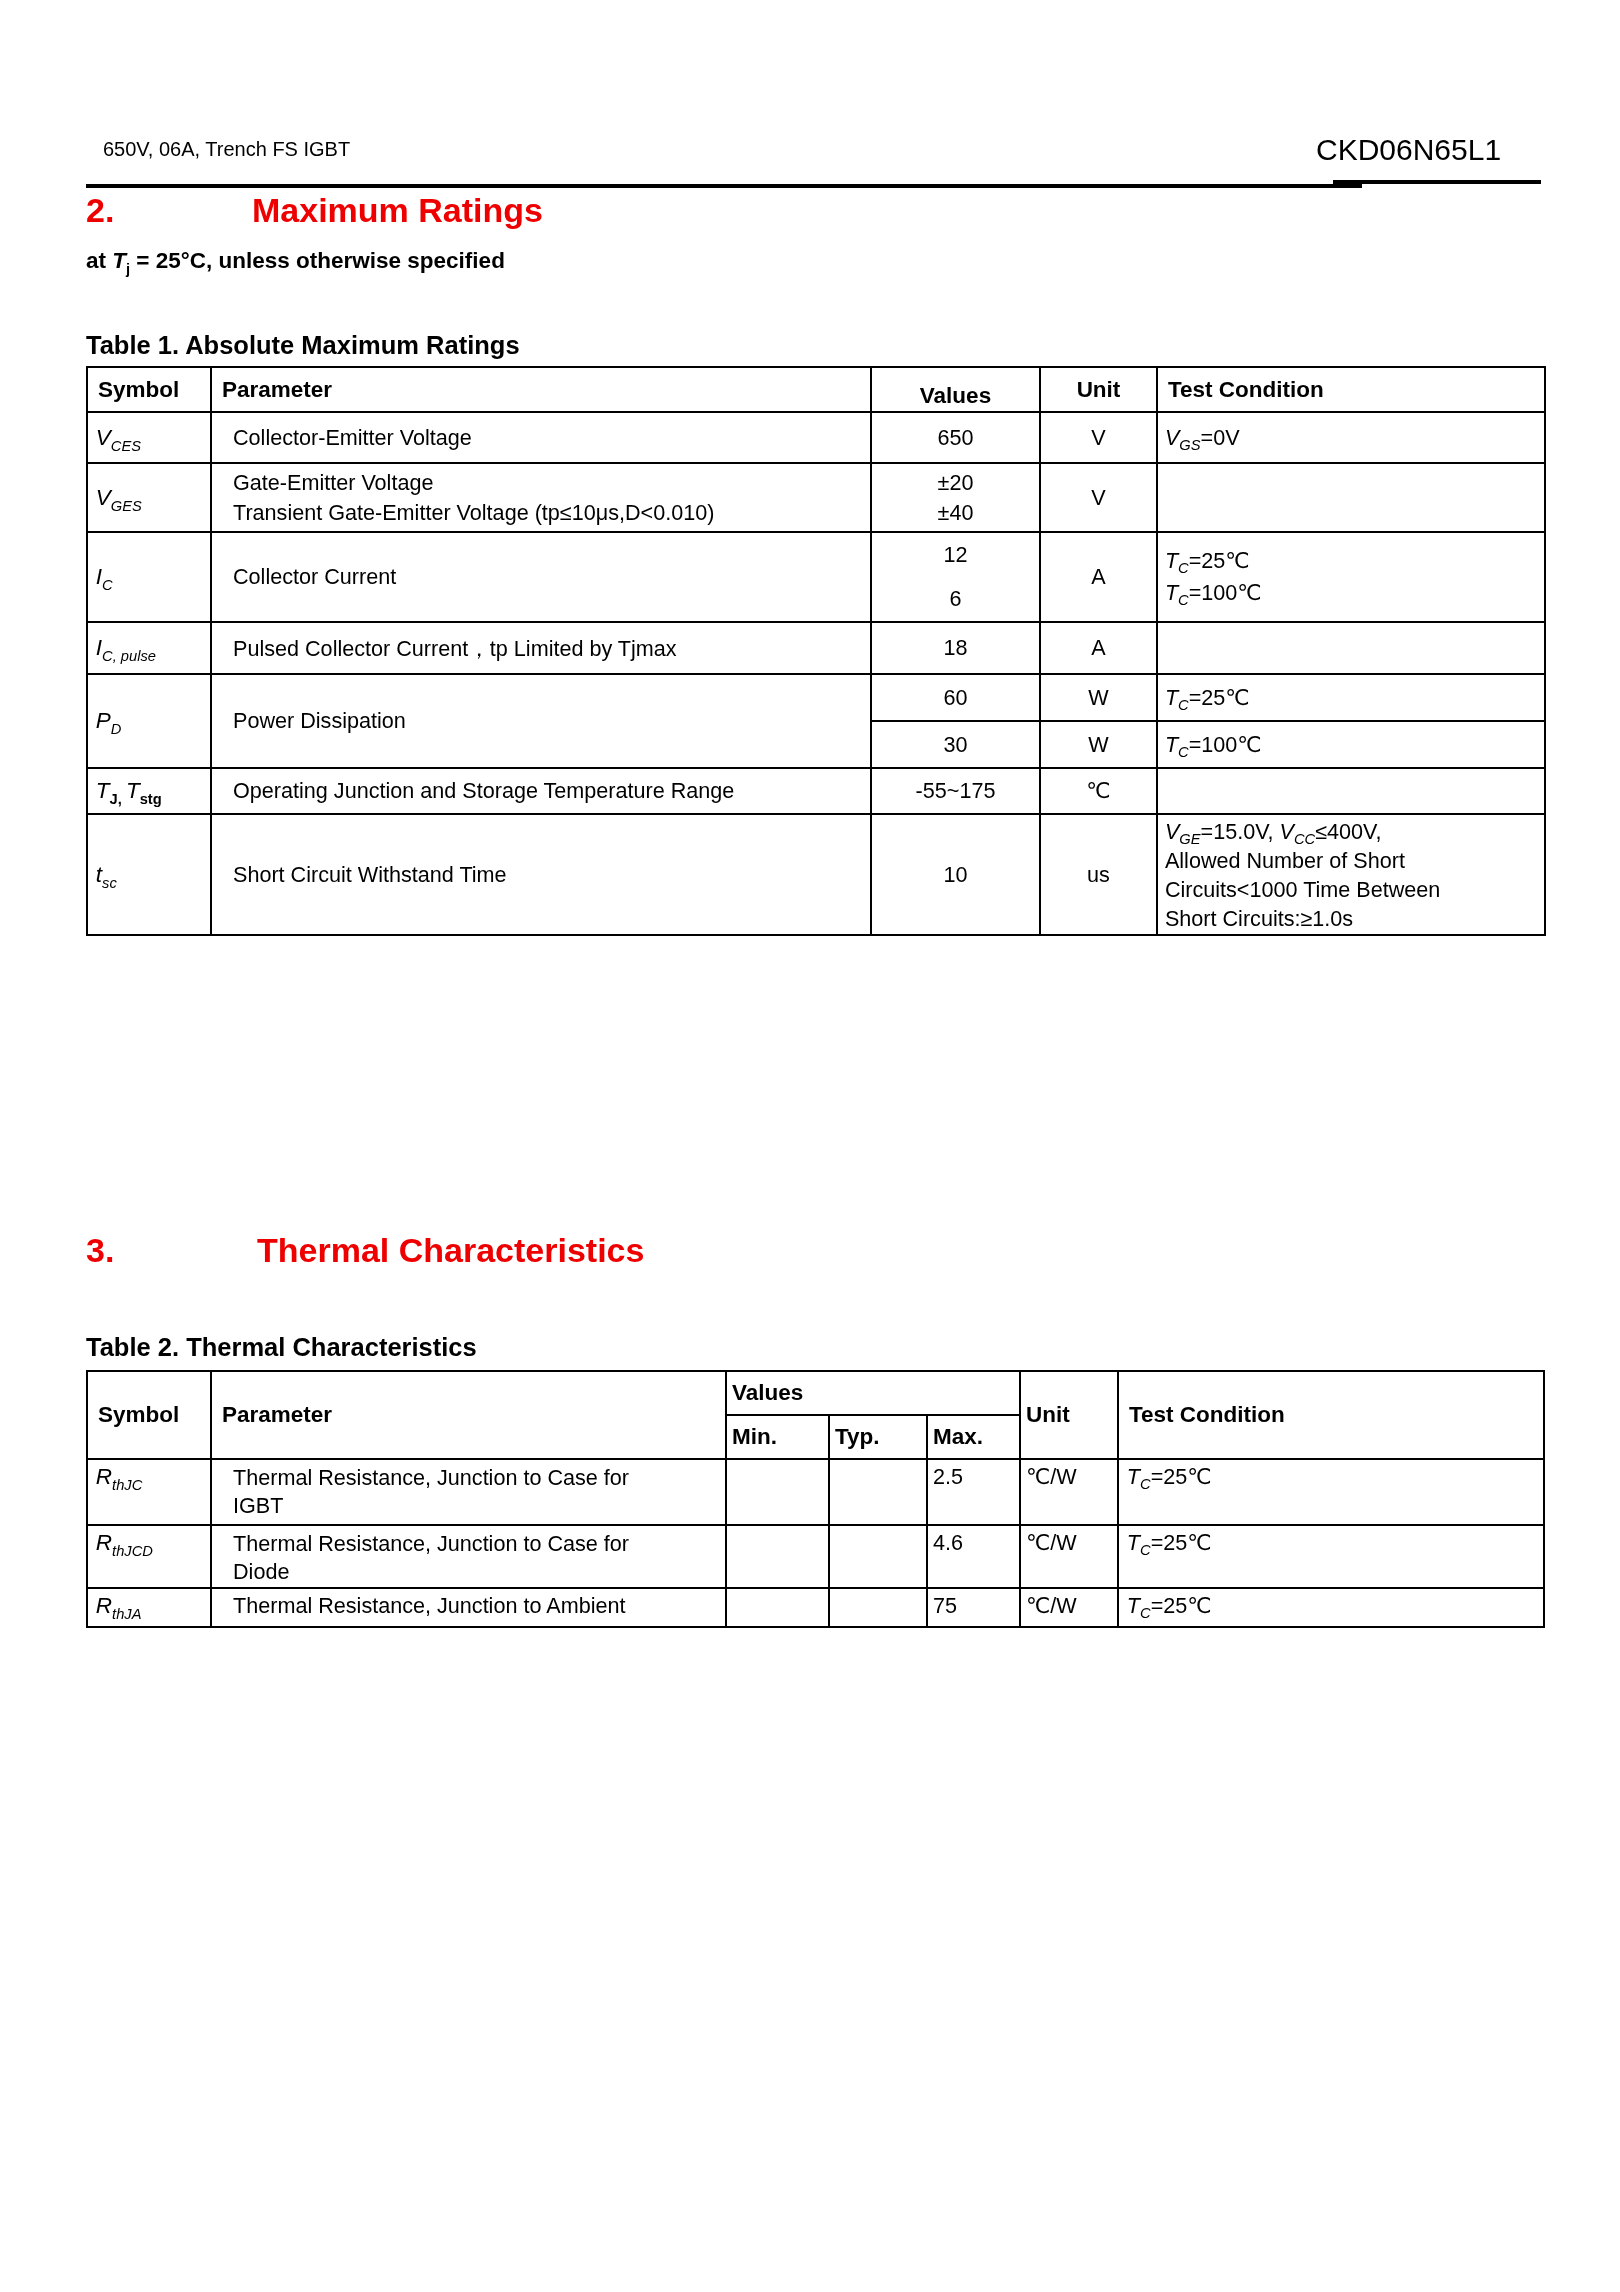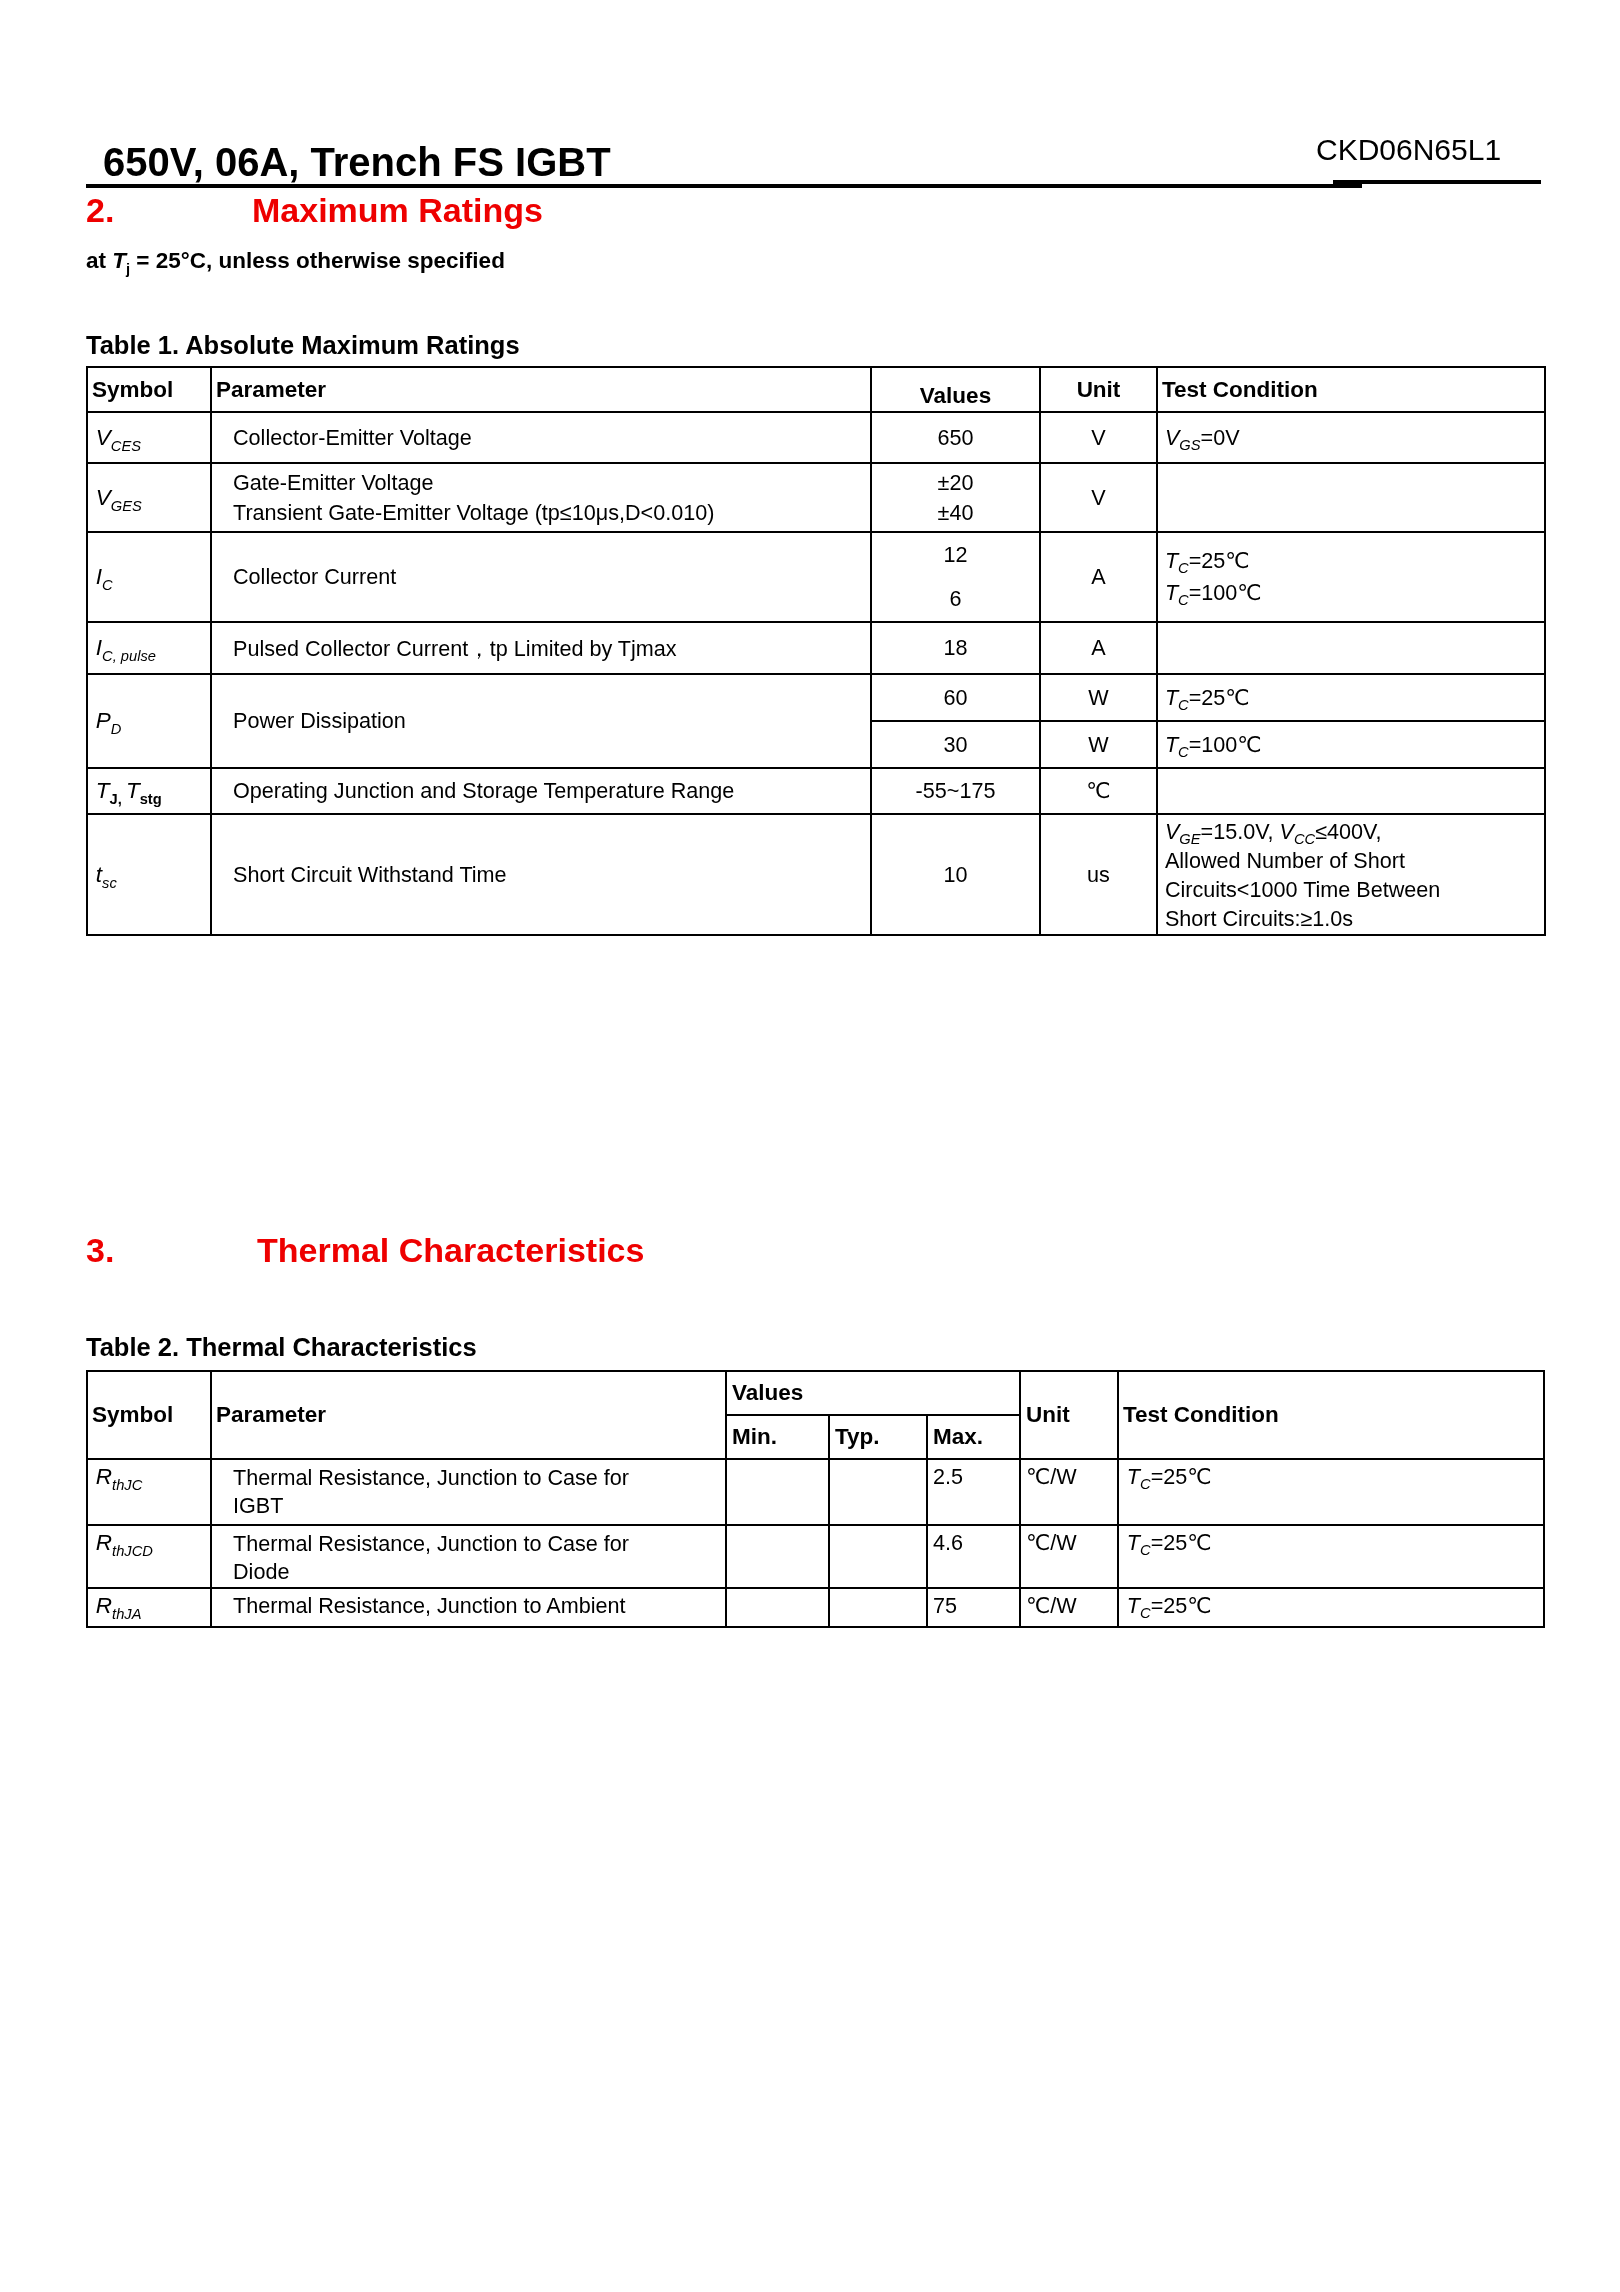--- a/index.html
+++ b/index.html
@@ -8,21 +8,21 @@
     width: 1620px;
     height: 2293px;
     background: #ffffff;
     font-family: "Liberation Sans", "DejaVu Sans", sans-serif;
     color: #000;
     overflow: hidden;
   }
   .abs { position: absolute; }
 
   
-  .hdr-left  { left: 103px; top: 145px; font-size: 40px; line-height: 35px; font-weight: bold; }
+  .hdr-left  { left: 103px; top: 132px; font-size: 20px; line-height: 35px; }
   .hdr-right { left: 1316px; top: 132px; font-size: 30px; line-height: 35px; }
   .rule-a { left: 86px;  top: 184px; width: 1276px; height: 3.9px; background: #000; }
   .rule-b { left: 1333px; top: 180px; width: 208px; height: 3.9px; background: #000; }
 
   
   .sec-num, .sec-title { font-size: 34px; font-weight: bold; line-height: 39px; color: #ee0000; }
   .sec2-num   { left: 86px;  top: 191px; }
   .sec2-title { left: 252px; top: 191px; }
   .sec3-num   { left: 86px;  top: 1231px; }
   .sec3-title { left: 257px; top: 1231px; }
@@ -37,21 +37,21 @@
 
   
   table { position: absolute; border-collapse: collapse; table-layout: fixed; }
   .t1 { left: 86px; top: 366px;  width: 1457px; }
   .t2 { left: 86px; top: 1370px; width: 1457px; }
   th, td {
     border-left: 2px solid #000; border-right: 2px solid #000;
     border-top: 2.9px solid #000;  border-bottom: 2.9px solid #000;
     font-size: 21.6px; padding: 0; overflow: hidden;
   }
-  th { font-size: 22.5px; font-weight: bold; text-align: left; padding-left: 4px; vertical-align: middle; }
+  th { font-size: 22.5px; font-weight: bold; text-align: left; padding-left: 10px; vertical-align: middle; }
   td { vertical-align: middle; }
 
   .t1 .h-val, .t1 .h-unit { text-align: center; padding-left: 0; }
   .drop { position: relative; top: 6.9px; display: inline-block; }
 
   .cell-sym { padding-left: 7.8px; font-style: italic; font-size: 22.5px; }
   sub { font-size: 14.7px; line-height: 0; }
   .cell-sym sub { font-style: italic; }
   sub.bsub { font-style: normal; font-weight: bold; }
   .cell-par { padding-left: 21px; }

